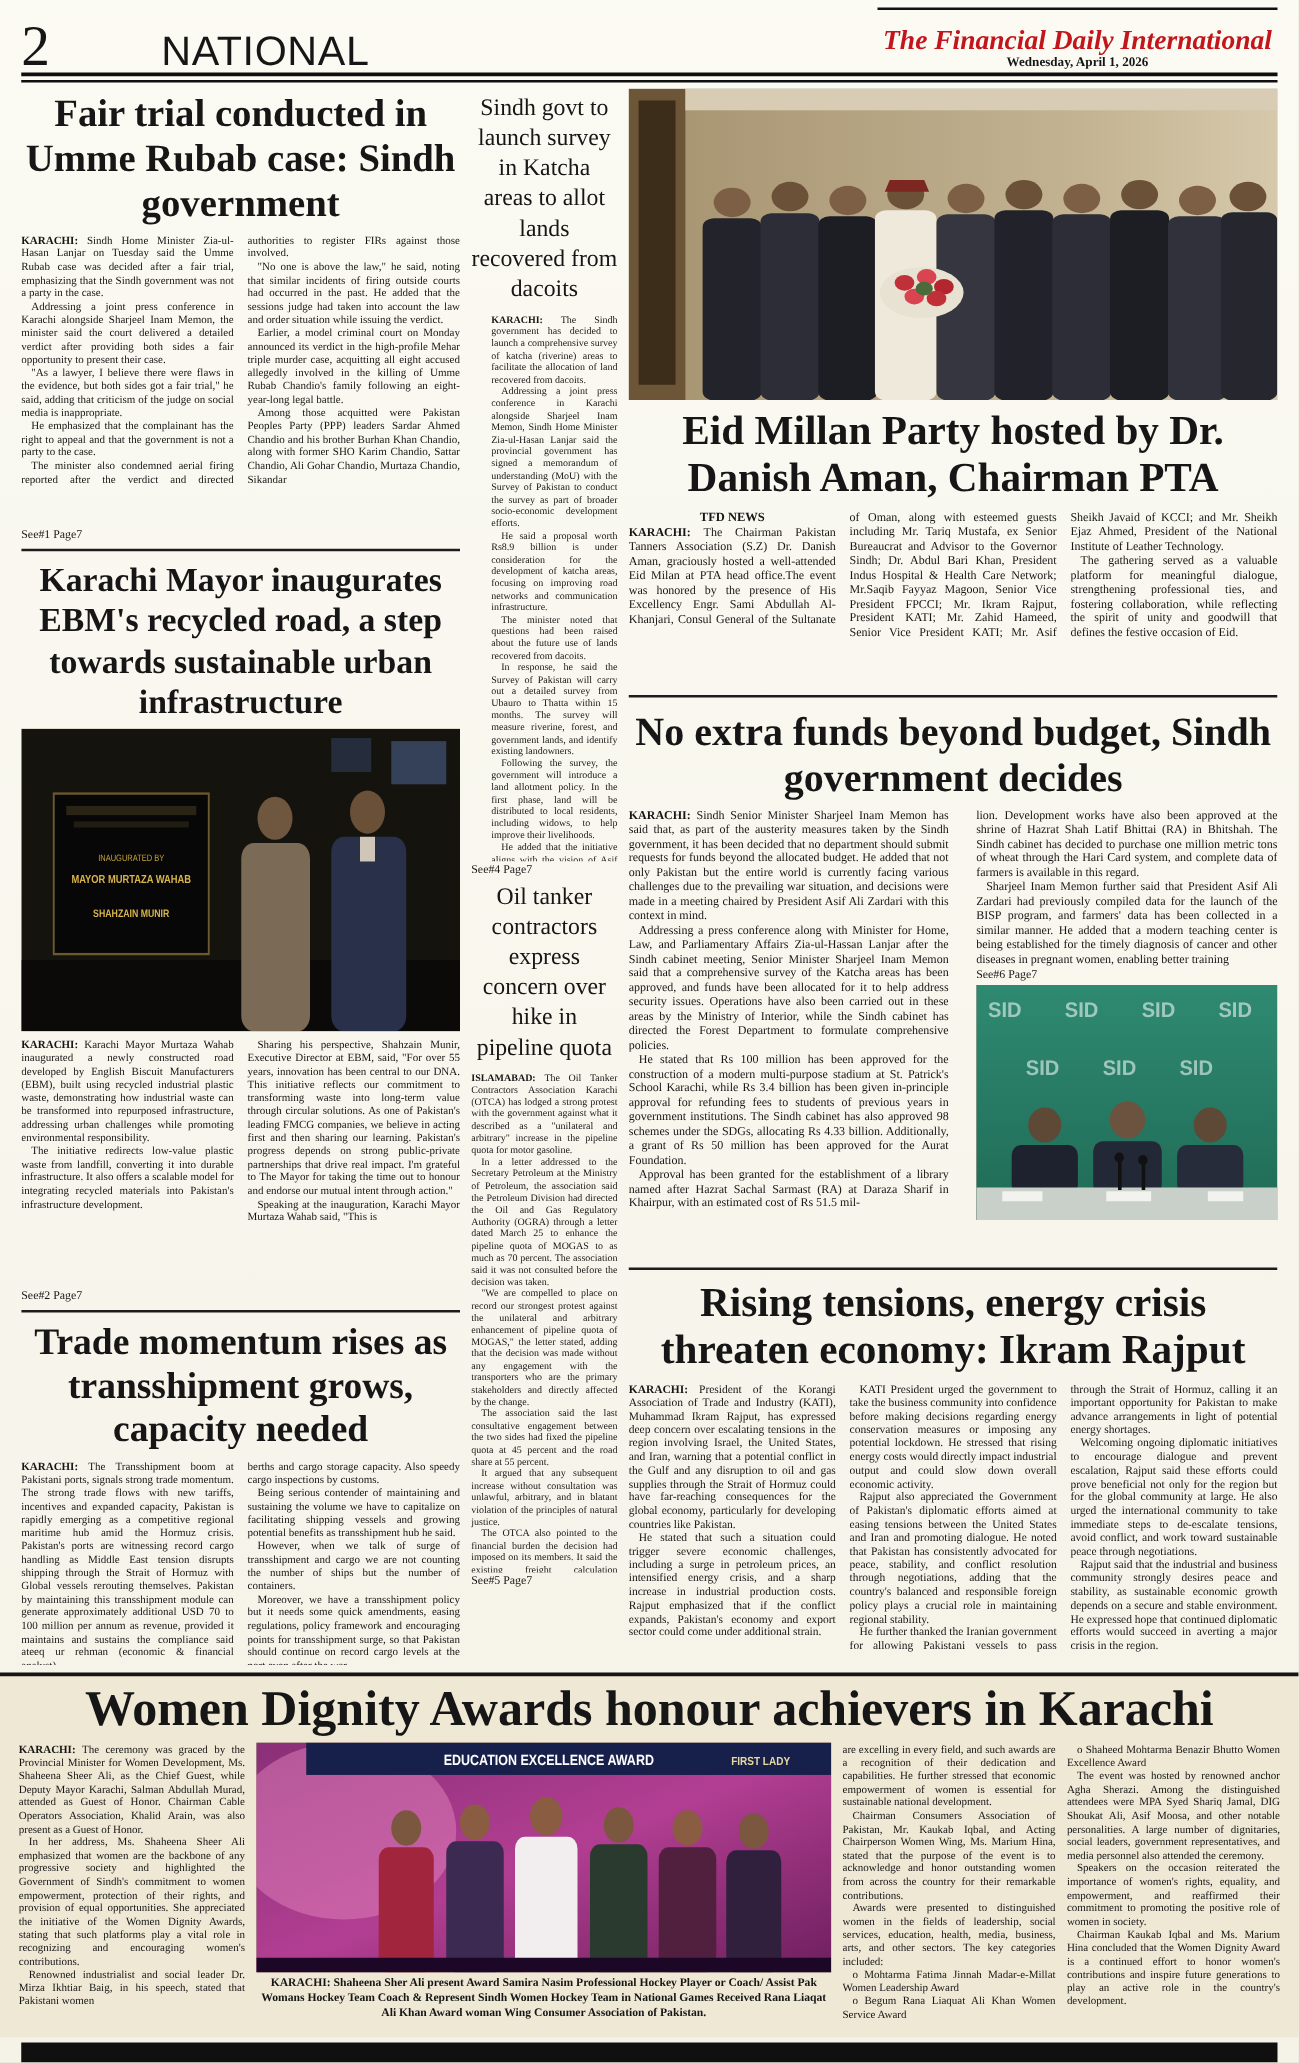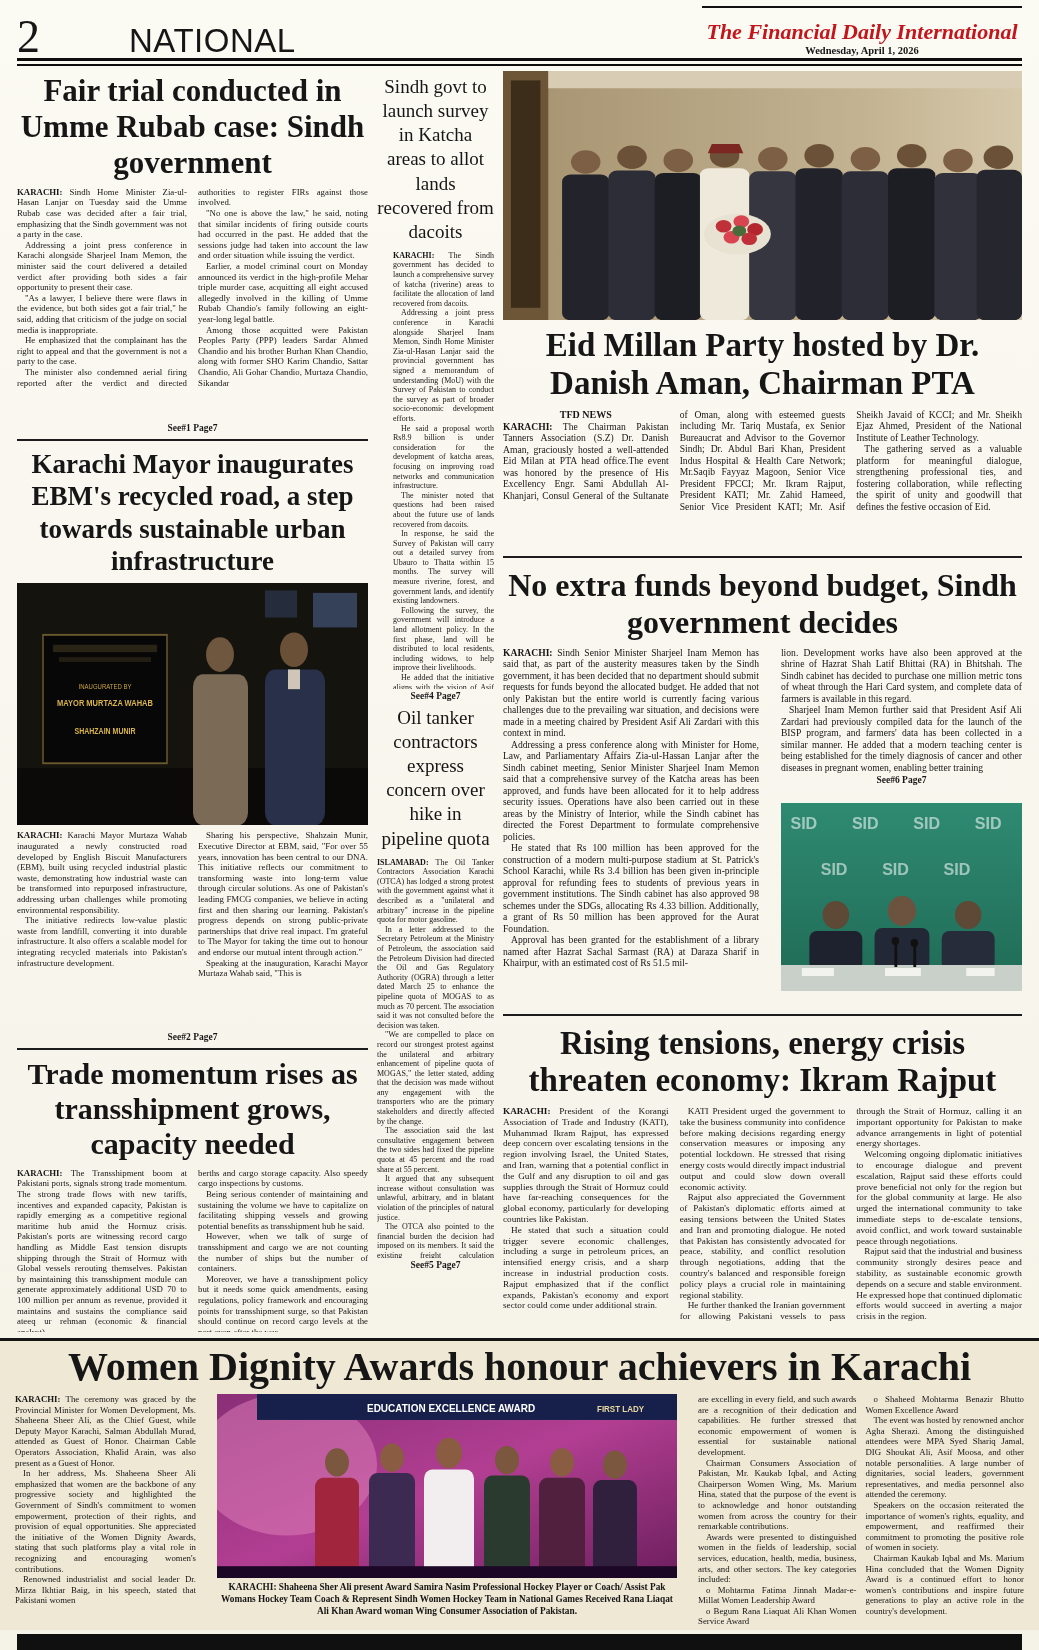--- a/index.html
+++ b/index.html
@@ -29,21 +29,21 @@
   .hl-27 { font-size:27px; line-height:1.2; }
   .hl-29 { font-size:30px; }
   .hl-33 { font-size:33px; line-height:1.14; }
   .hl-32 { font-size:32px; }
   .hl-light { font-weight:normal; font-size:19px; line-height:1.27; text-align:center; margin:4px 0 7px; }
   .body { text-align:justify; overflow:hidden; }
   .body p { margin:0; }
   .body p + p { text-indent:8px; }
   .cols2 { column-count:2; column-gap:11px; }
   .cols3 { column-count:3; column-gap:11px; }
-  .see { font-weight:bold; text-align:center; font-size:9.5px; line-height:12px; margin:1px 0 2px; }
+  .see { font-weight:normal; text-align:left; font-size:9.5px; line-height:12px; margin:1px 0 2px; }
   .divider { border-top:2px solid #1c1c1c; margin:5px 0 7px; }
   .divider.thick { border-top-width:2.5px; }
   .byline { font-weight:bold; text-align:center; font-size:10px; line-height:12px; }
 
   .col-left .body { font-size:8.8px; line-height:10.6px; }
   .h-fair  { height:234px; }
   .h-mayor { height:200px; }
   .h-trade { height:212px; }
 
   .col-mid .body { font-size:8px; line-height:9.6px; }
@@ -56,28 +56,28 @@
   .a-rising .body { font-size:9.2px; line-height:10.8px; }
   .funds-cols { display:flex; gap:22px; height:362px; }
   .fc1 { width:51.5%; }
   .fc2 { width:48.5%; display:flex; flex-direction:column; }
 
   
   .photo { position:relative; overflow:hidden; background:#9b917c; }
   .photo svg { display:block; width:100%; height:100%; }
   .photo-group { height:318px; margin-bottom:5px; }
   .photo-mayor { height:242px; margin:1px 0 5px; }
-  .photo-sid   { height:188px; margin-top:15px; }
+  .photo-sid   { height:188px; margin-top:0; }
   .photo-women { height:184px; }
   .photo-caption { font-weight:bold; font-size:9.3px; line-height:12px; text-align:center; margin-top:3px; }
 
   
   .women { margin:6px -17px 0; padding:2px 15px 0; background:#efe8d5; border-top:3px solid #151515; height:292px; overflow:hidden; }
   .women-hl { font-size:40px; line-height:46px; margin:1px 0 4px; }
-  .women-grid { display:grid; grid-template-columns:181px 460px 1fr; gap:21px; height:234px; }
+  .women-grid { display:grid; grid-template-columns:181px 460px 1fr; gap:9px; height:234px; }
   .w-left  { font-size:8.8px; line-height:10.6px; }
   .w-right { font-size:8.8px; line-height:10.6px; column-count:2; column-gap:9px; }
   .bottom-bar { height:18px; background:#101010; margin:4px 0 0; }
 </style>
 </head>
 <body>
 
 <div class="page">
 
   <header>

